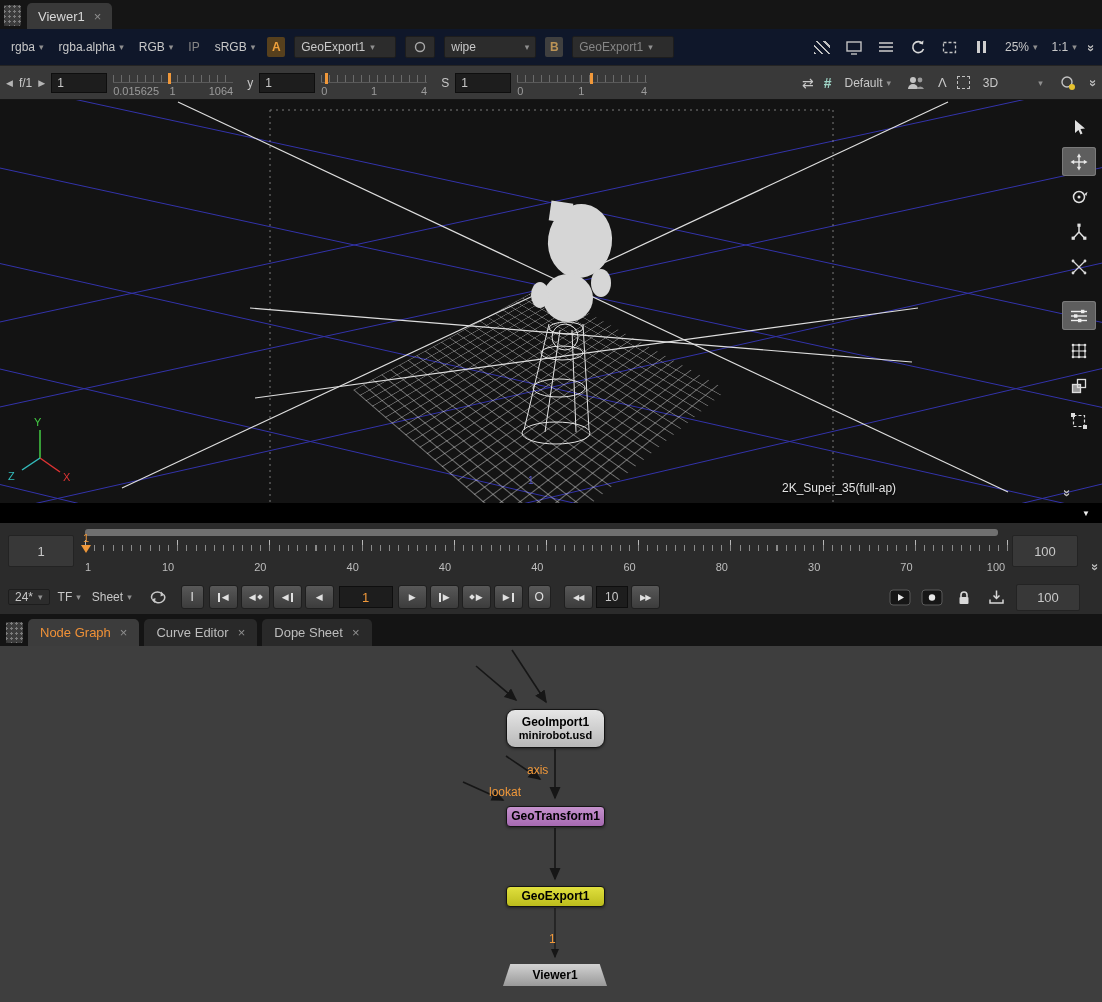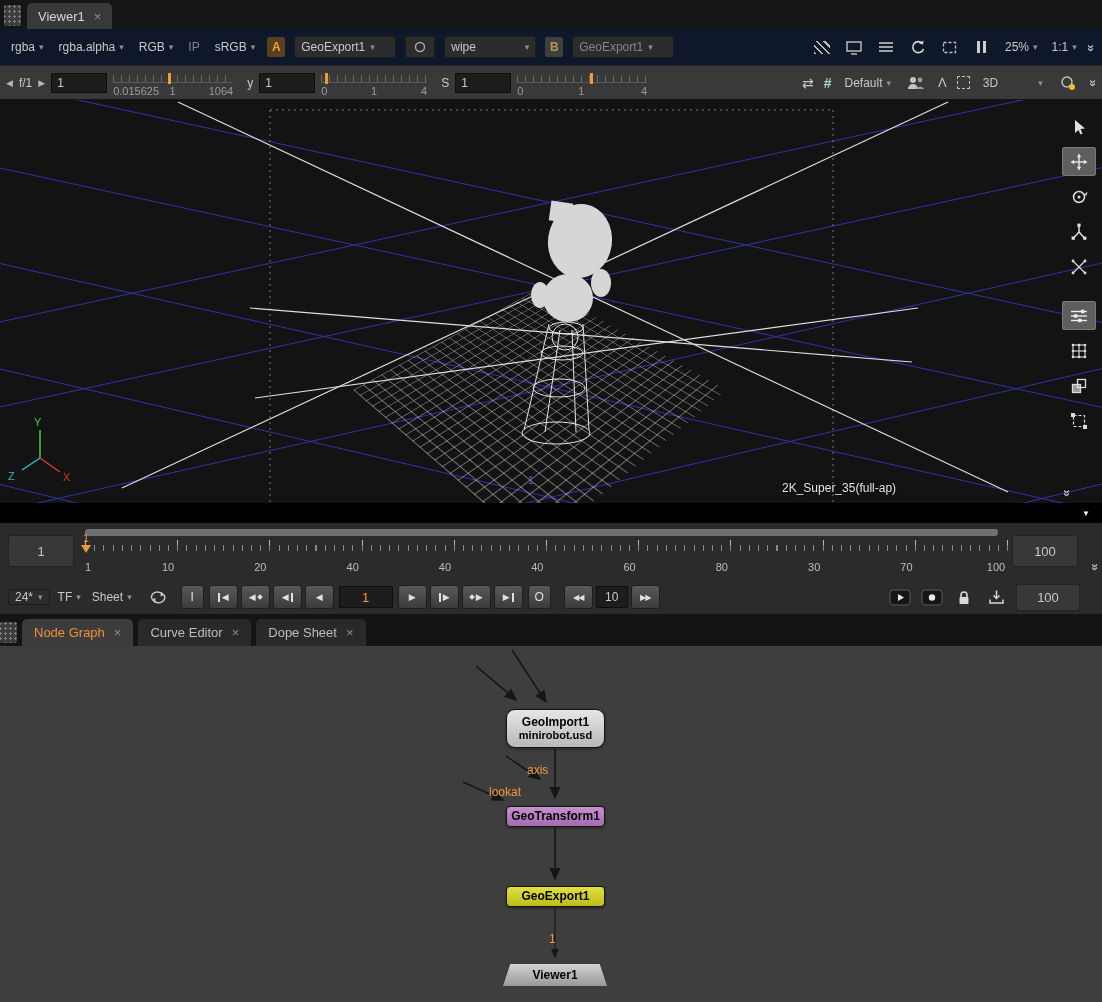--- a/index.html
+++ b/index.html
@@ -72,21 +72,21 @@
   .tgroup{display:flex;gap:3px;align-items:center}
   .tbtn{height:24px;min-width:29px;background:linear-gradient(#585858,#3c3c3c);border:1px solid #1f1f1f;border-radius:3px;display:flex;align-items:center;justify-content:center;gap:2px;color:#e0e0e0;font-size:9px;padding:0 4px}
   .bar{width:2px;height:9px;background:#e0e0e0}
   .kdot{width:4px;height:4px;background:#e0e0e0;transform:rotate(45deg)}
   .framebox{width:54px;height:22px;background:#1d1d1d;border:1px solid #0e0e0e;display:flex;align-items:center;justify-content:center;color:#f0983a;font-size:13px}
   .stepbox{width:32px;height:22px;background:#1d1d1d;border:1px solid #0e0e0e;display:flex;align-items:center;justify-content:center;color:#c8c8c8;font-size:12px}
   .endfield{width:64px;height:27px;background:#383838;border:1px solid #232323;border-radius:2px;display:flex;align-items:center;justify-content:center;color:#c8c8c8;font-size:13px;margin-right:14px}
   .dsk{font-size:8px;letter-spacing:-1px;color:#e0e0e0}
 
   
-  .ngtabs{top:614px;height:32px;background:#141414;gap:5px;padding-left:0;align-items:flex-end}
+  .ngtabs{top:614px;height:32px;background:#141414;gap:5px;padding-left:6px;align-items:flex-end}
   .ngtab{height:27px;display:flex;align-items:center;gap:9px;padding:0 12px;border-radius:5px 5px 0 0;font-size:13px}
   .ngtab.active{background:#3c3c3c;color:#f09137}
   .ngtab.inactive{background:#292929;color:#bdbdbd}
   .ngcanvas{position:absolute;top:646px;left:0;width:1102px;height:356px;background:#3e3e3e}
   .ng-svg{position:absolute;left:0;top:0}
   .node{position:absolute;display:flex;flex-direction:column;align-items:center;justify-content:center;border:1px solid #141414;color:#000;font-weight:bold;font-size:12px;line-height:13px;box-shadow:0 1px 3px rgba(0,0,0,.45);text-align:center}
   .n-import{left:506px;top:63px;width:99px;height:39px;border-radius:9px;background:linear-gradient(#e6e6e6,#b8b8b8)}
   .n-transform{left:506px;top:160px;width:99px;height:21px;border-radius:4px;background:linear-gradient(#c592cd,#a669b1)}
   .n-export{left:506px;top:240px;width:99px;height:21px;border-radius:4px;background:linear-gradient(#e0e03e,#bcbc1c)}
   .n-viewer{left:503px;top:318px;width:104px;height:22px;border:none;clip-path:polygon(7% 0,93% 0,100% 100%,0 100%);background:linear-gradient(#d2d2d2,#999999)}

